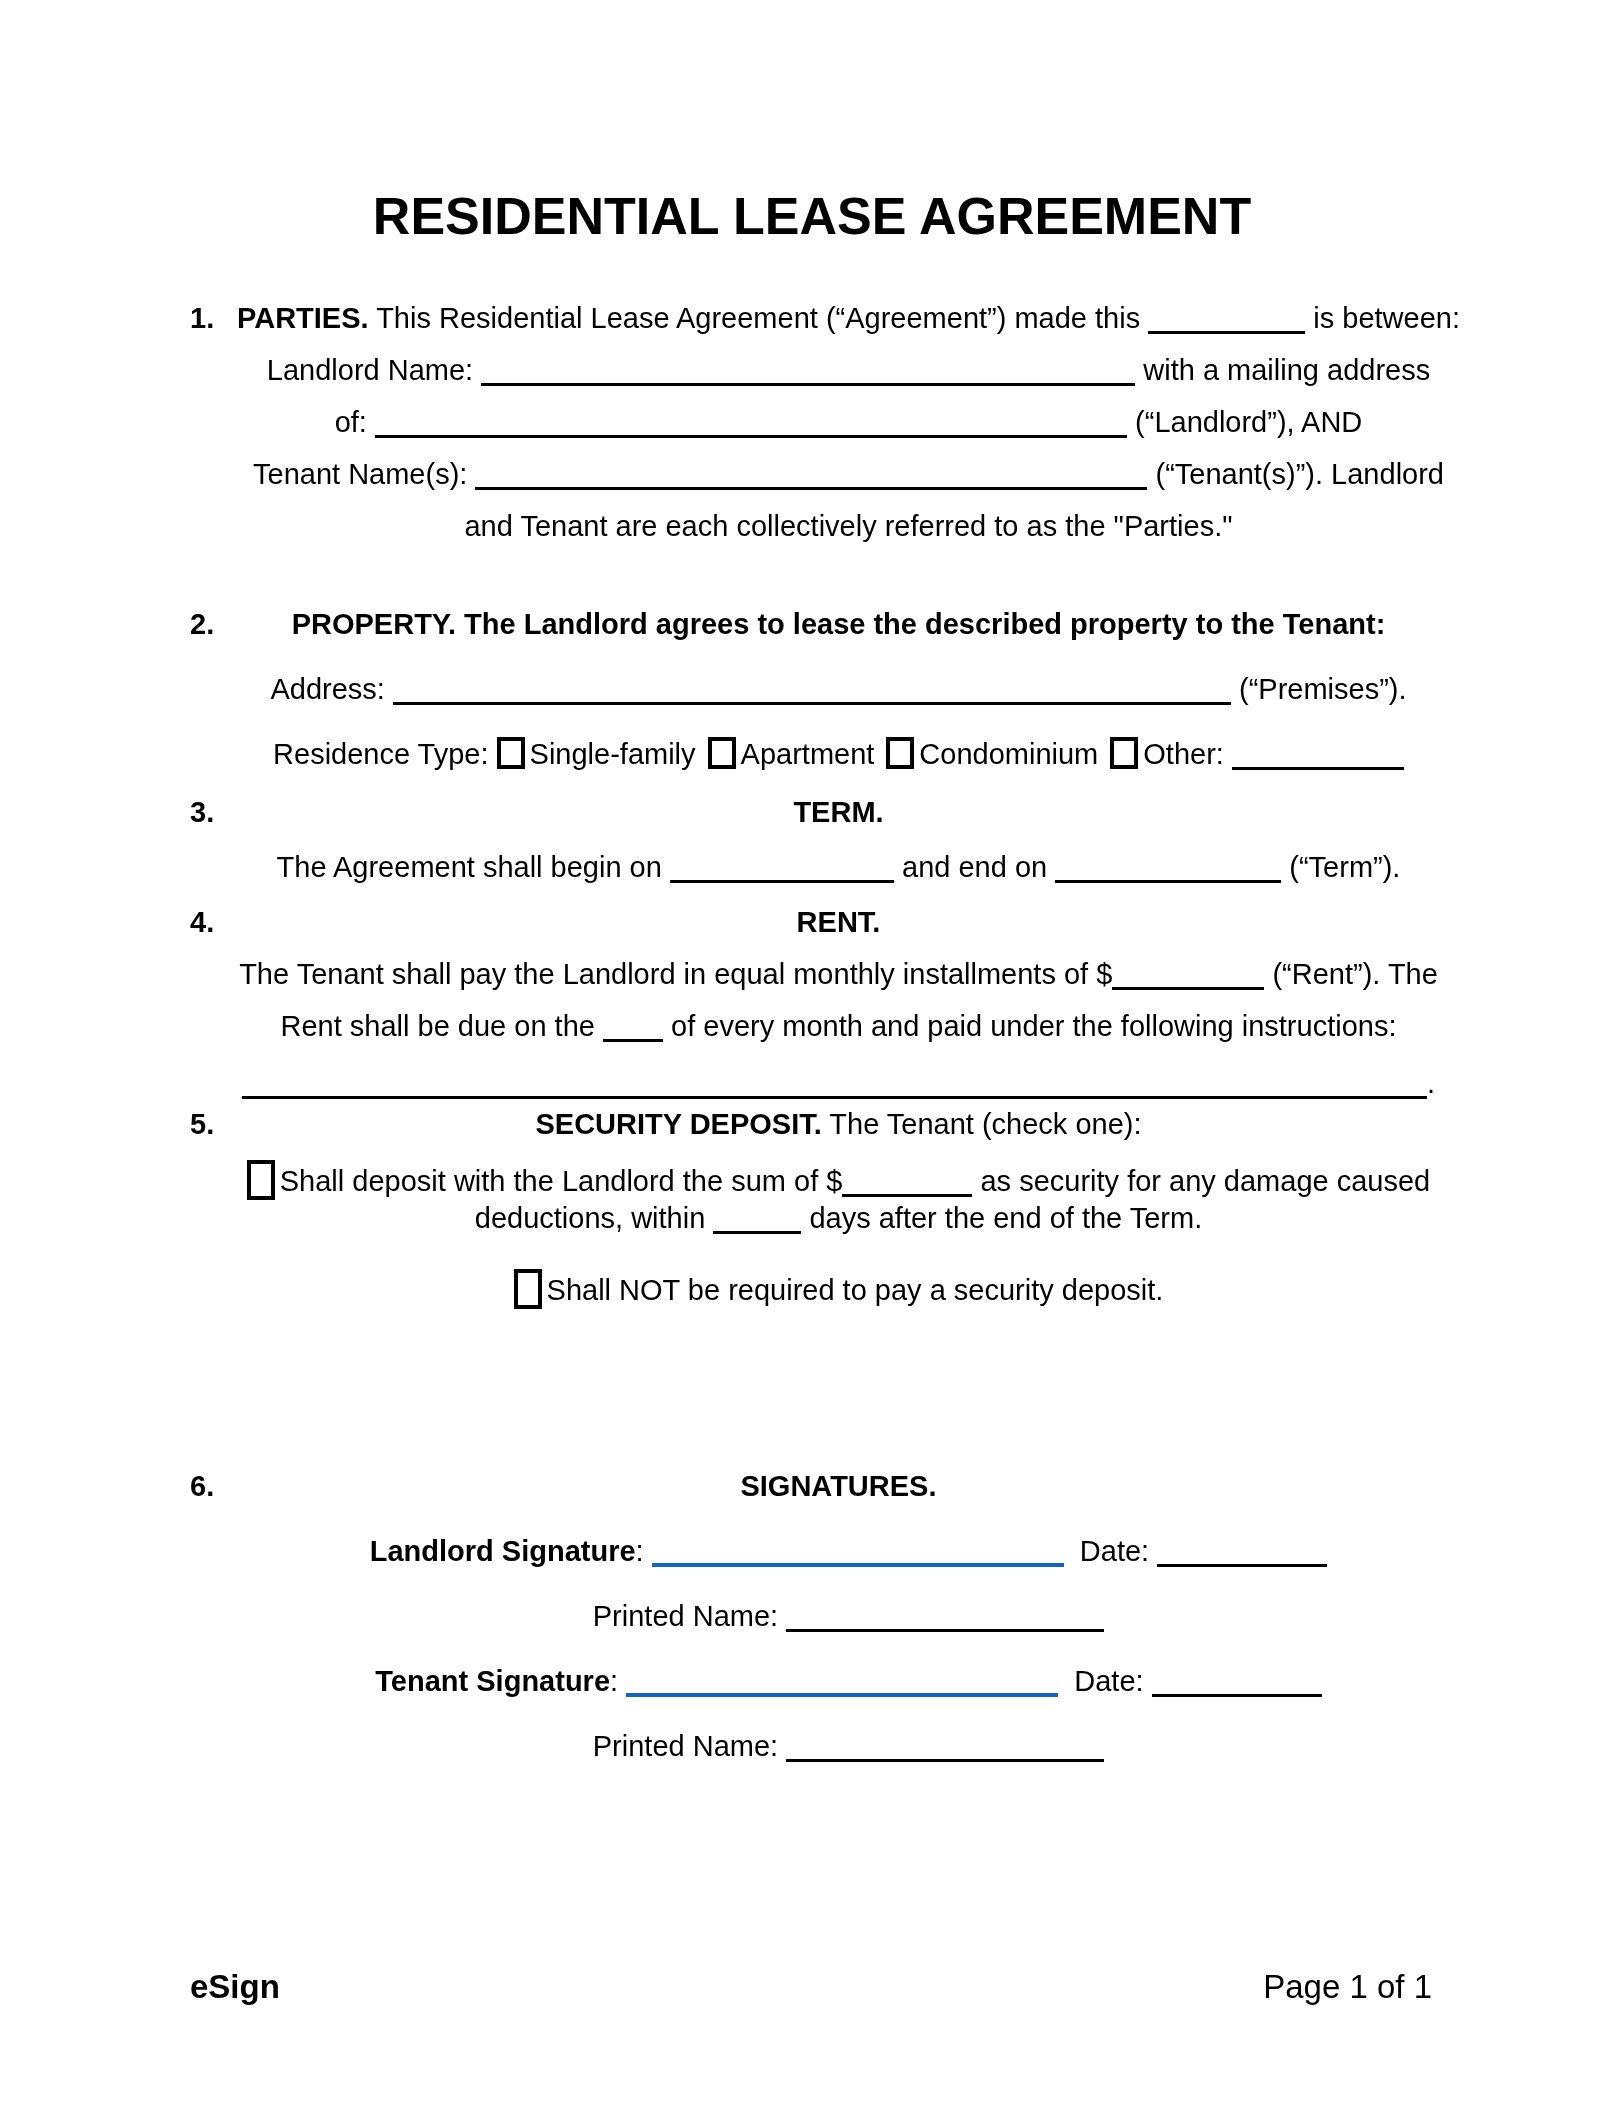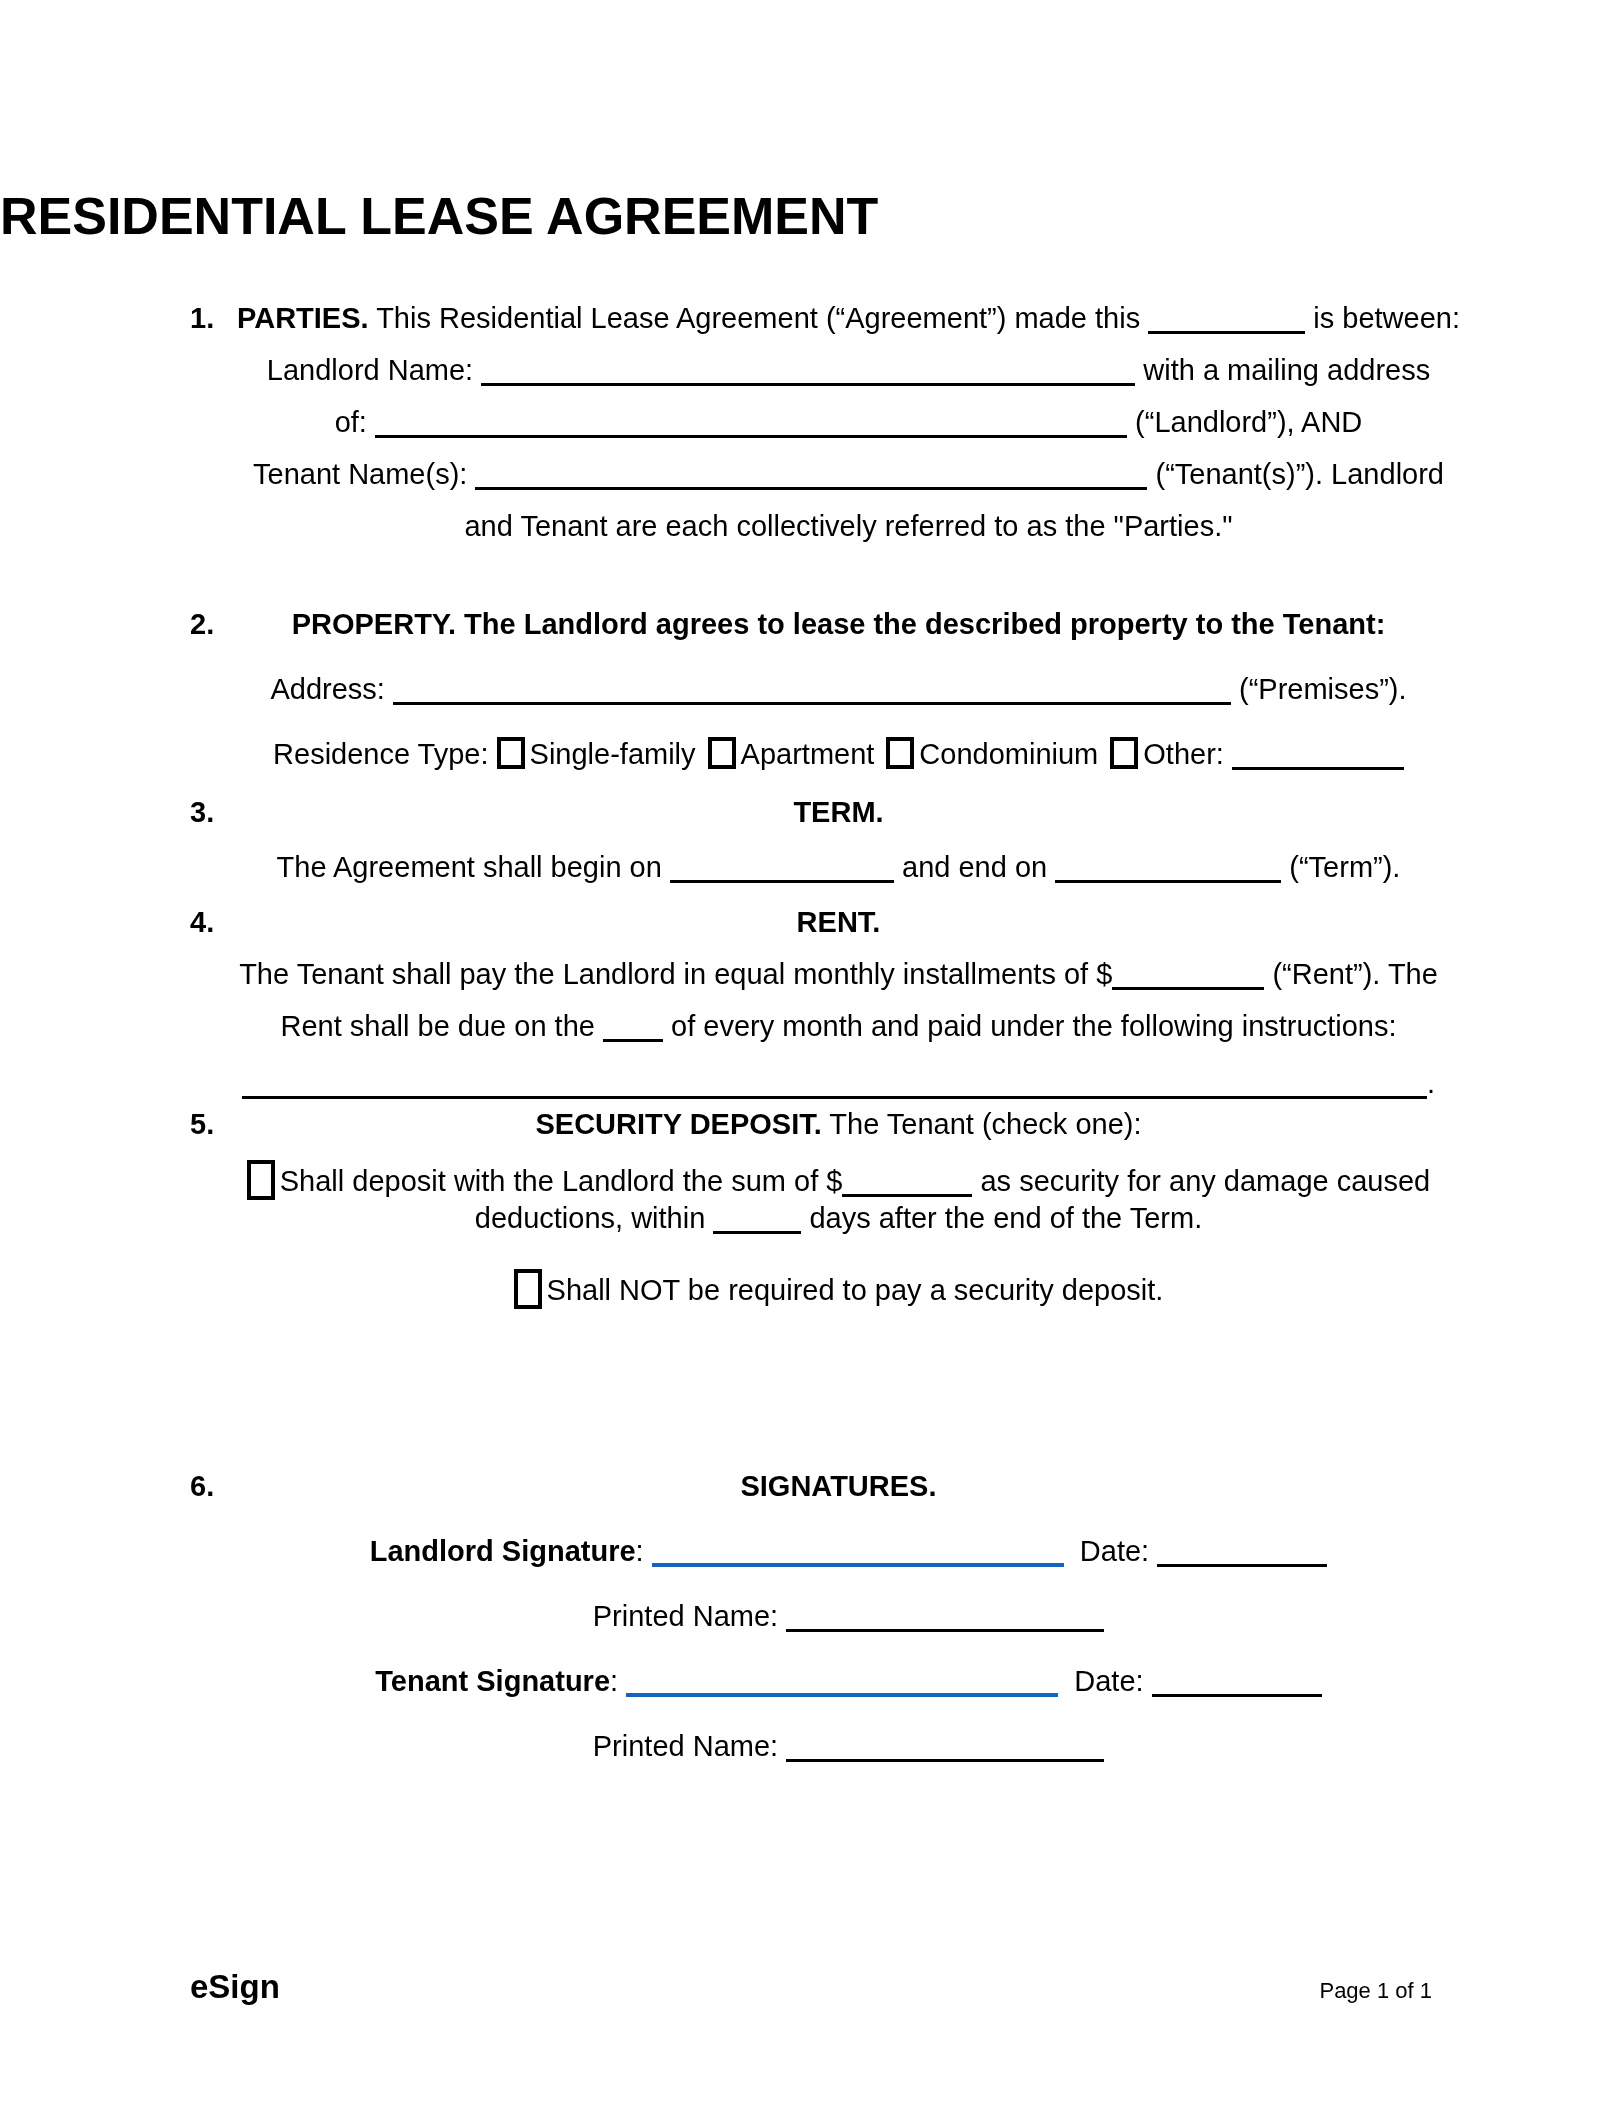--- a/index.html
+++ b/index.html
@@ -4,21 +4,21 @@
 <style>
   * { margin:0; padding:0; box-sizing:border-box; }
   html,body { background:#ffffff; }
   body {
     width:1624px; height:2112px; position:relative;
     font-family:"Liberation Sans", sans-serif;
     color:#000; font-size:29px;
   }
   .title {
     position:absolute; top:186px; left:0; width:1624px;
-    text-align:left; font-size:52px; font-weight:bold;
+    text-align:center; font-size:52px; font-weight:bold;
   }
   .sec { position:absolute; left:190px; width:1250px; display:flex; }
   .num { flex:0 0 47px; font-weight:bold; line-height:52px; }
   .bodycol { flex:1; }
   .line { line-height:52px; white-space:nowrap;text-align:center; }
   .b { font-weight:bold; }
   .s1 { top:292px; }
   .s2 { top:598px; }
   .s2 .line + .line { margin-top:13px; }
   .s3 { top:786px; }
@@ -45,21 +45,21 @@
   .cb-dep {
     display:inline-block; width:28px; height:40px;
     border:4px solid #000; vertical-align:-9px; margin:0 5px 0 0;
     background:#fff;
   }
   .footer {
     position:absolute; top:1968px; left:190px; width:1242px;
     display:flex; justify-content:space-between; align-items:baseline;
   }
   .brand { font-weight:bold; font-size:33px; }
-  .pageinfo { font-size:22px; }
+  .pageinfo { font-size:33px; }
 </style>
 </head>
 <body>
 
 <div class="title">RESIDENTIAL LEASE AGREEMENT</div>
 
 <div class="sec s1">
   <div class="num">1.</div>
   <div class="bodycol">
     <div class="line">

